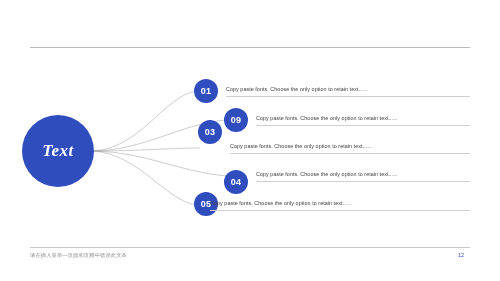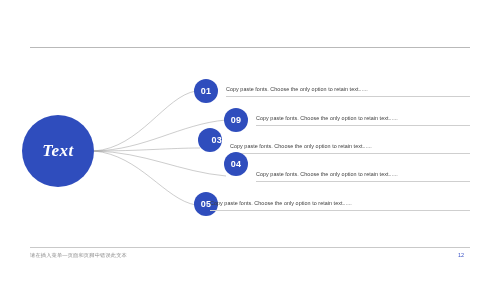--- a/index.html
+++ b/index.html
@@ -132,27 +132,27 @@
   </div>
   <div class="item-text" style="left:226px; top:86px;">Copy paste fonts. Choose the only option to retain text......</div>
   <div class="item-rule" style="left:226px; top:96px; width:244px;"></div>
 
   <div class="node" style="left:224px; top:108px;">
     <span>09</span>
   </div>
   <div class="item-text" style="left:256px; top:115px;">Copy paste fonts. Choose the only option to retain text......</div>
   <div class="item-rule" style="left:256px; top:125px; width:214px;"></div>
 
-  <div class="node" style="left:198px; top:128px;justify-content:flex-end;">
+  <div class="node" style="left:198px; top:120px;">
     <span>03</span>
   </div>
   <div class="item-text" style="left:230px; top:143px;">Copy paste fonts. Choose the only option to retain text......</div>
   <div class="item-rule" style="left:230px; top:153px; width:240px;"></div>
 
-  <div class="node" style="left:224px; top:152px;">
+  <div class="node" style="left:224px; top:170px;">
     <span>04</span>
   </div>
   <div class="item-text" style="left:256px; top:171px;">Copy paste fonts. Choose the only option to retain text......</div>
   <div class="item-rule" style="left:256px; top:181px; width:214px;"></div>
 
   <div class="node" style="left:194px; top:192px;">
     <span>05</span>
   </div>
   <div class="item-text" style="left:210px; top:200px;">Copy paste fonts. Choose the only option to retain text......</div>
   <div class="item-rule" style="left:210px; top:210px; width:260px;"></div>

